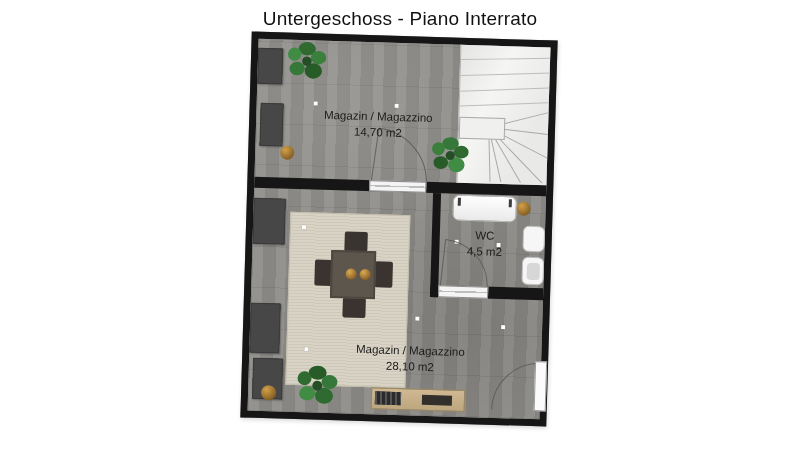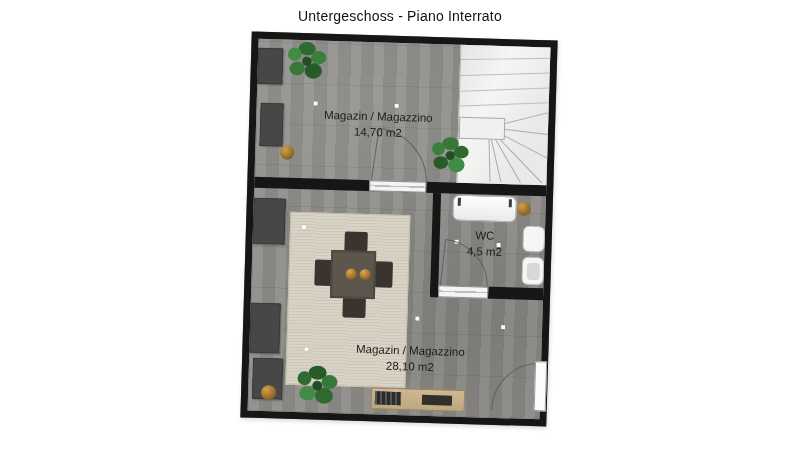--- a/index.html
+++ b/index.html
@@ -2,21 +2,21 @@
 <html><head>
 <meta charset="utf-8">
 <style>
   html,body{margin:0;padding:0;}
   body{
     width:800px;height:450px;position:relative;overflow:hidden;
     background:#ffffff;font-family:"Liberation Sans",sans-serif;
   }
   .title{
     position:absolute;top:8px;left:0;width:800px;text-align:center;
-    font-size:14px;color:#111;letter-spacing:.2px;
+    font-size:19px;color:#111;letter-spacing:.2px;
   }
   
   .plan{
     position:absolute;left:246px;top:36px;width:292px;height:372px;
     border:7px solid #161616;background:#8f8d89;
     transform:rotate(1.7deg);transform-origin:50% 50%;
     box-shadow:1px 2px 4px rgba(0,0,0,.15);
   }
   .floor{
     position:absolute;inset:0;

